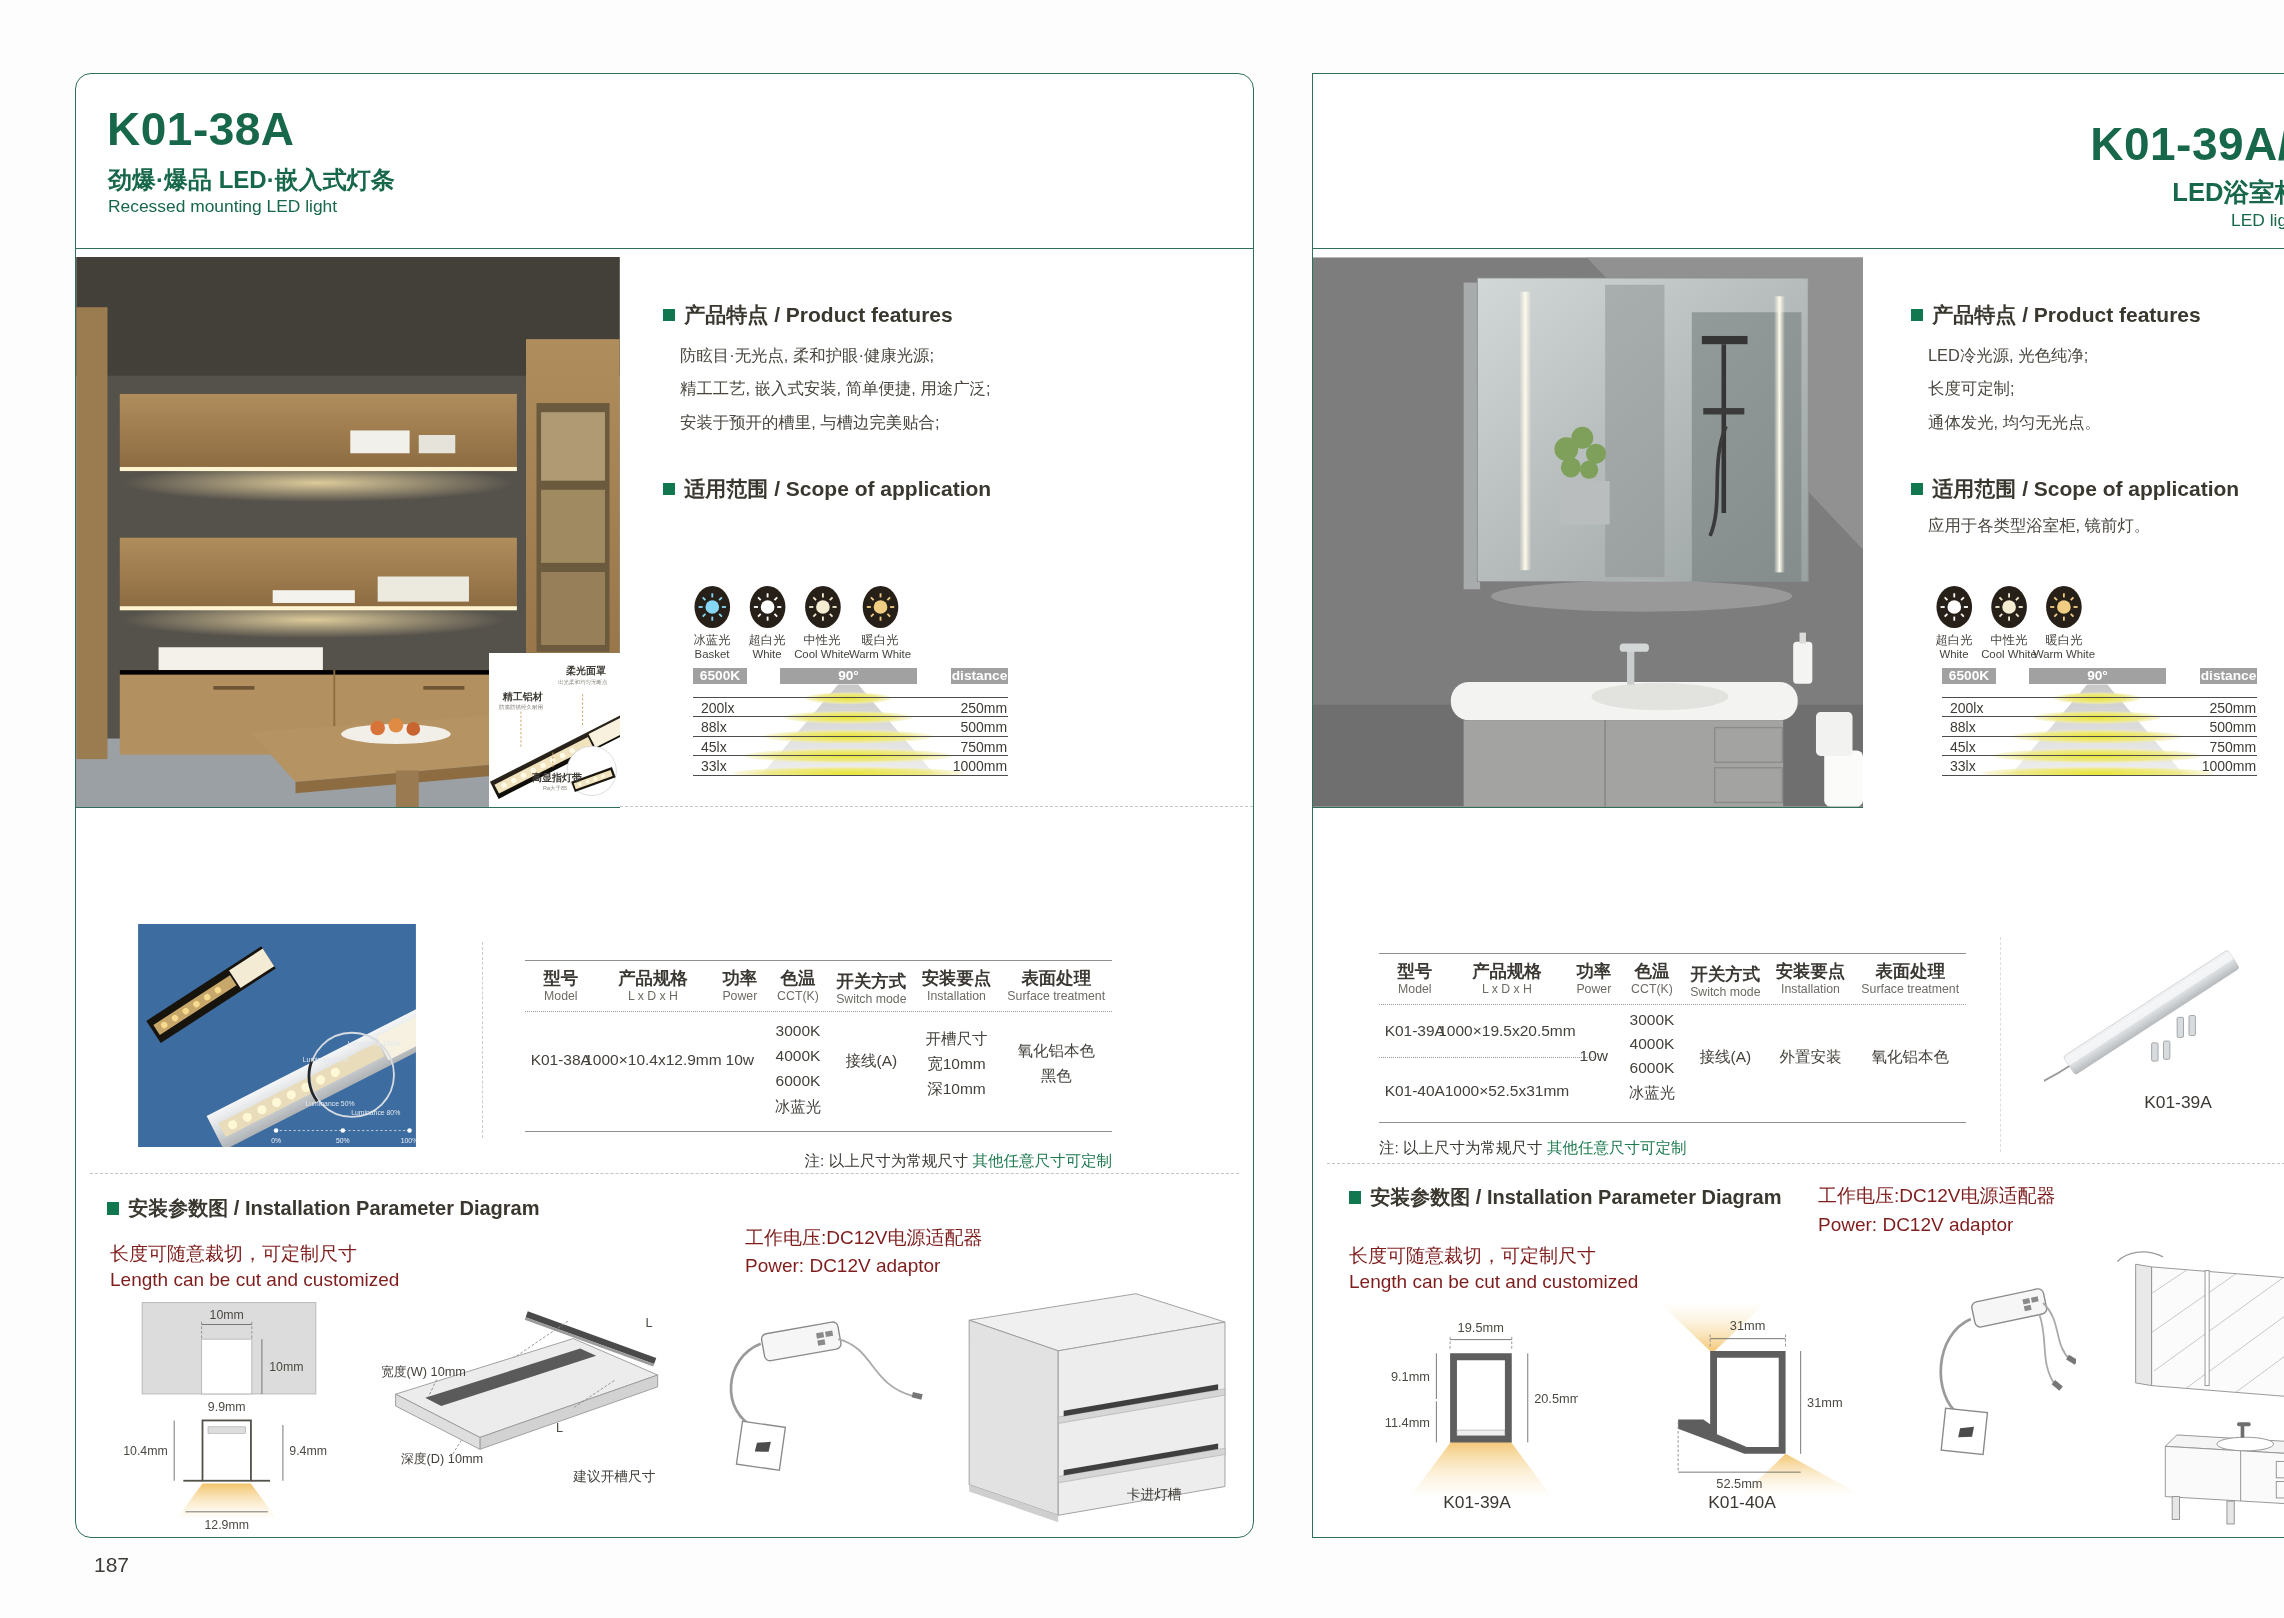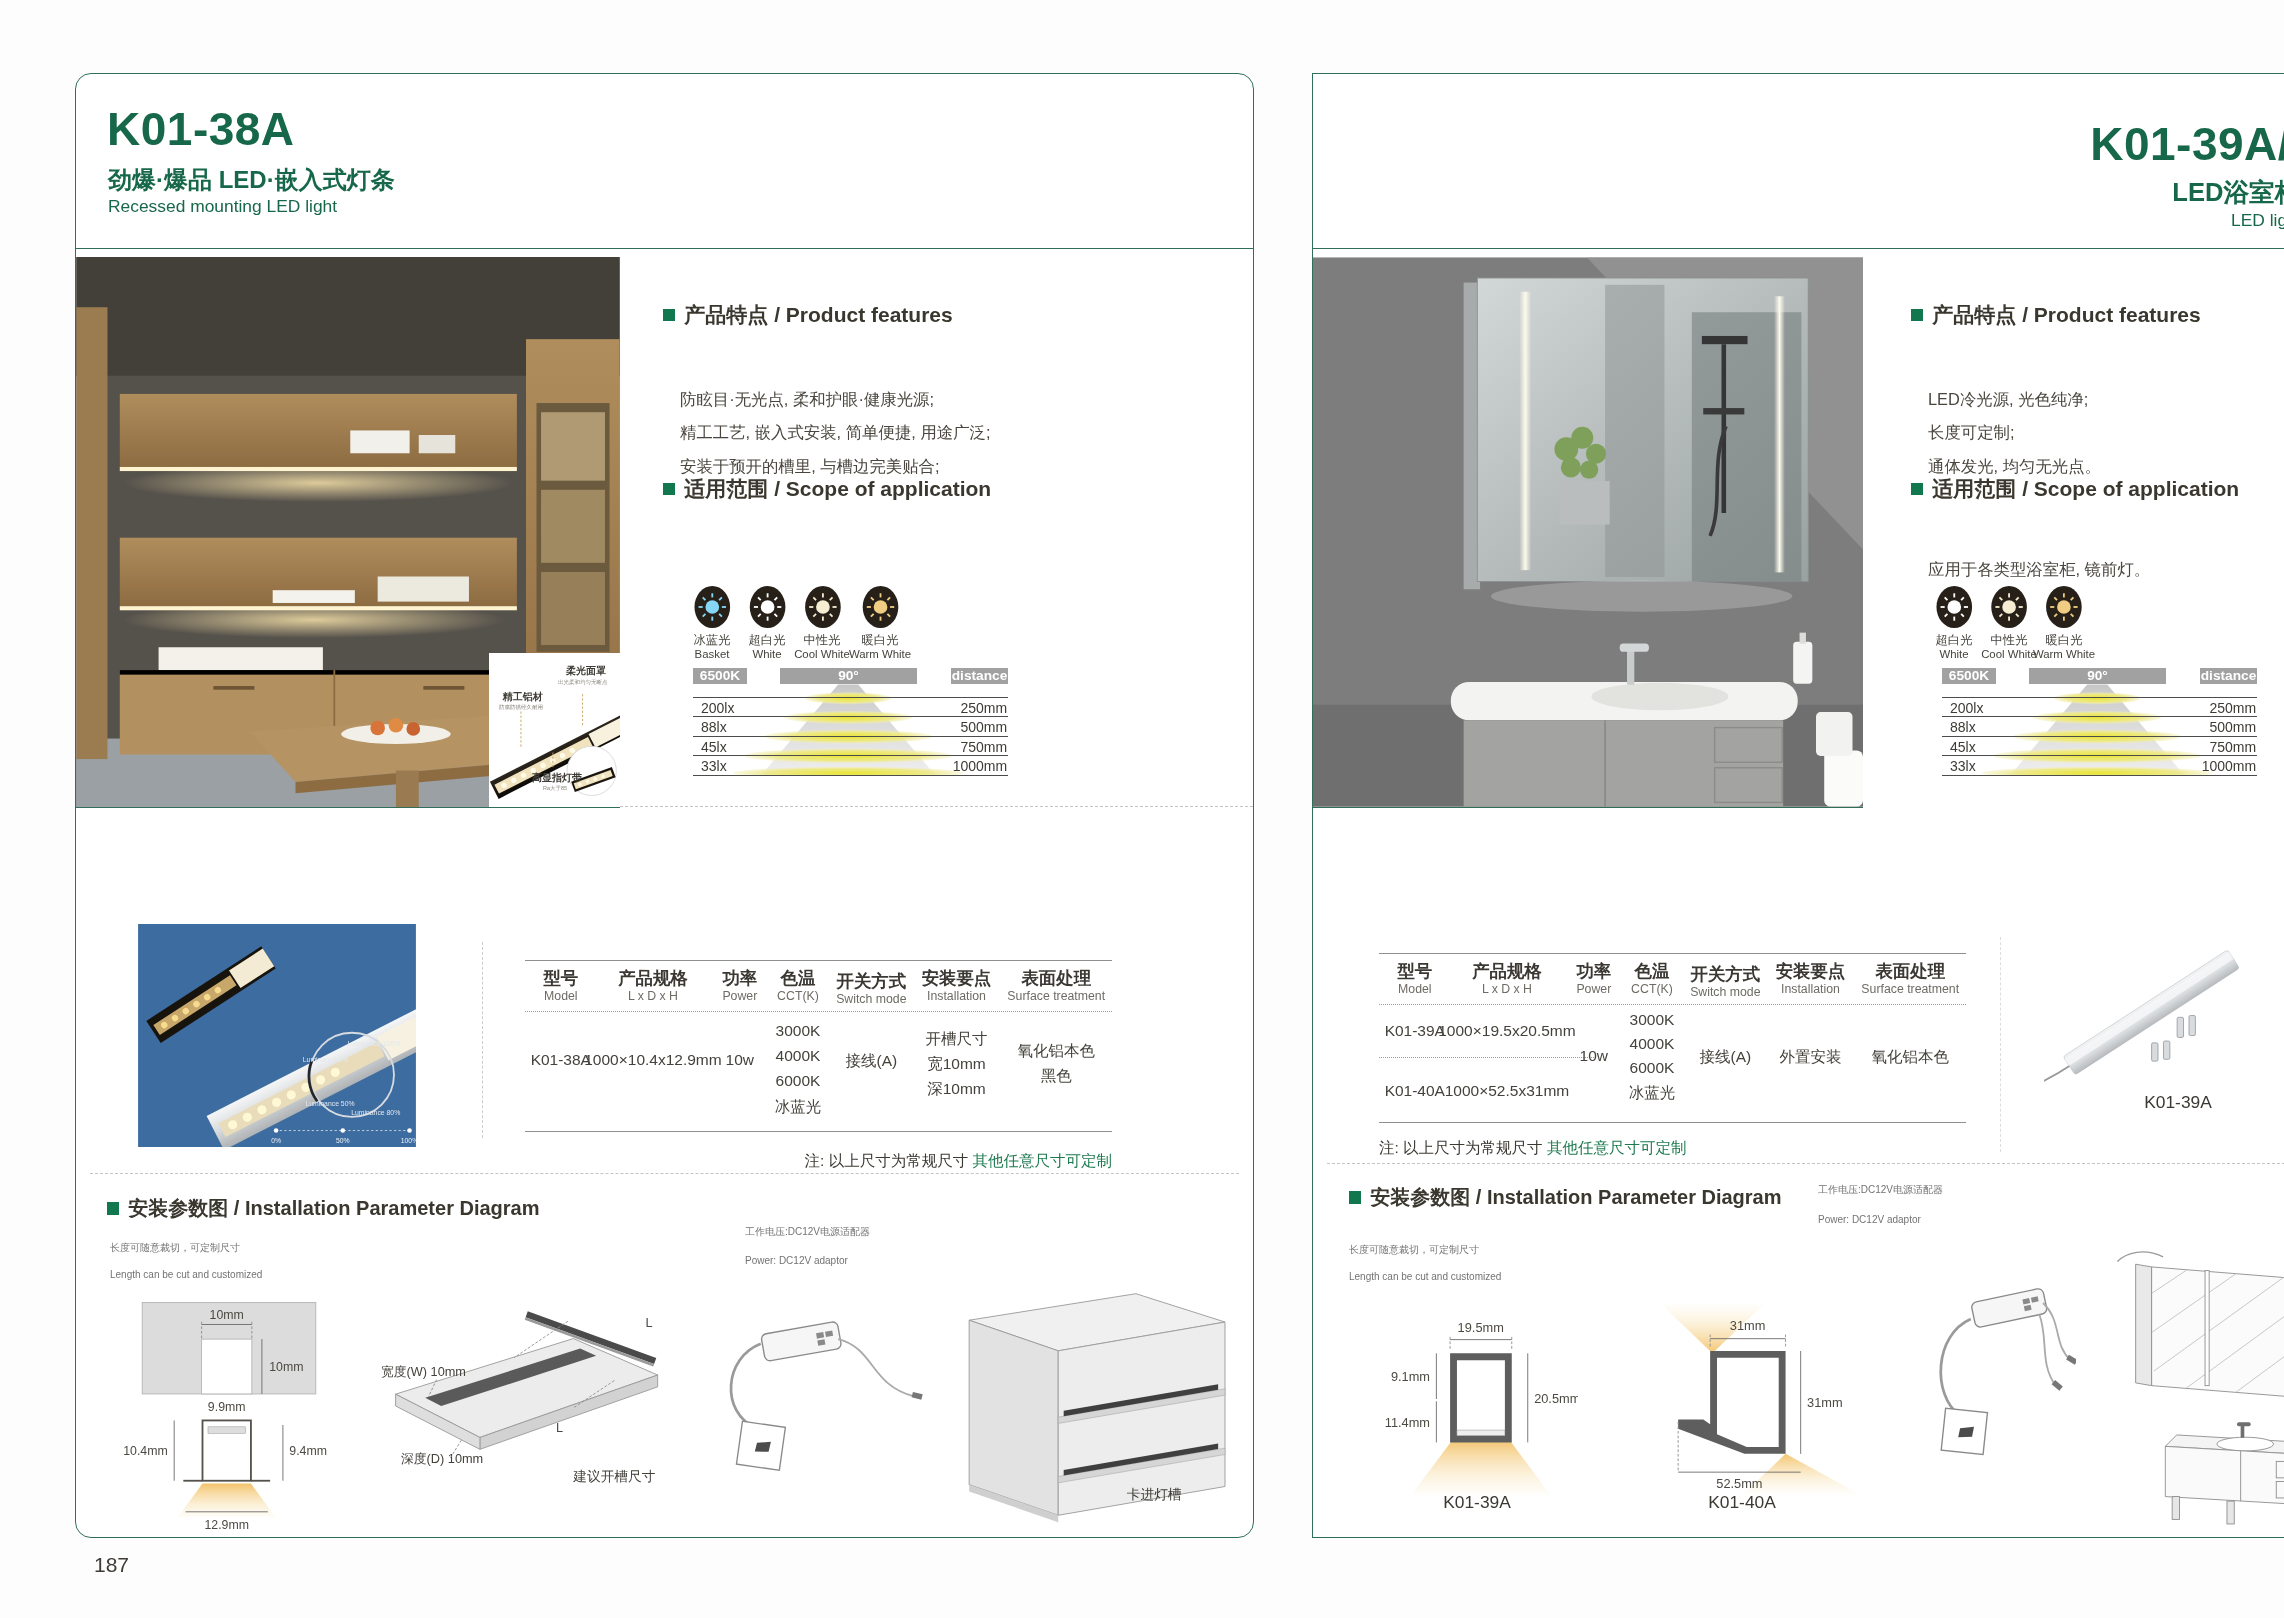--- a/index.html
+++ b/index.html
@@ -7,21 +7,21 @@
   .abs{position:absolute;}
   .card{position:absolute;top:73px;height:1463px;background:#ffffff;border:0.9px solid #2f6f5a;}
   .card-left{left:75px;width:1177px;border-radius:16px;}
   .card-right{left:1312px;width:1096px;}
   .big-title{font-size:46px;font-weight:bold;color:#17684a;letter-spacing:0.5px;white-space:nowrap;}
   .sub-cn{font-size:24px;font-weight:bold;color:#17684a;white-space:nowrap;}
   .sub-en{font-size:17.4px;color:#17684a;white-space:nowrap;}
   .grule{position:absolute;left:0;width:100%;height:0;border-top:1.4px solid #2f6f5a;}
   .sec-title{position:absolute;display:flex;align-items:center;gap:9px;font-size:21px;font-weight:bold;color:#3a372f;white-space:nowrap;}
   .sq{display:inline-block;width:12.3px;height:12.3px;background:#11774e;flex:0 0 auto;}
-  .body-text{position:absolute;font-size:16.4px;color:#4a463f;line-height:1.55;margin-top:44px;}
+  .body-text{position:absolute;font-size:16.4px;color:#4a463f;line-height:1.55;}
   .icon-label-cn{position:absolute;transform:translateX(-50%);font-size:12.3px;color:#46433d;white-space:nowrap;}
   .icon-label-en{position:absolute;transform:translateX(-50%);font-size:11.4px;color:#46433d;white-space:nowrap;}
   .beam{position:absolute;width:315px;height:107px;}
   .beam svg{position:absolute;left:0;top:0;}
   .bbar{position:absolute;top:0;height:16.4px;background:#a1a1a1;color:#ffffff;font-size:13.7px;font-weight:bold;text-align:center;line-height:16.4px;}
   .bb1{left:0;width:54px;}
   .bb2{left:87px;width:137px;}
   .bb3{left:258px;width:57px;}
   .brow{position:absolute;left:0;width:100%;height:19px;border-top:0.9px solid #4c4c4c;font-size:14px;color:#3e3b35;}
   .brow .lux{position:absolute;left:8px;top:2.3px;}
@@ -30,21 +30,21 @@
   .spec{position:absolute;}
   .tline{position:absolute;left:0;width:100%;border-top:1.4px solid #8f8f8f;}
   .dline{position:absolute;left:0;border-top:0.9px dotted #9a9a9a;}
   .hcn{position:absolute;transform:translateX(-50%);font-size:17.4px;font-weight:bold;color:#3b3833;white-space:nowrap;}
   .hen{position:absolute;transform:translateX(-50%);font-size:12.3px;color:#6e6b64;white-space:nowrap;}
   .cell{position:absolute;transform:translateX(-50%);font-size:15.5px;color:#45423c;white-space:nowrap;}
   .note{position:absolute;font-size:15.5px;color:#3c3933;white-space:nowrap;}
   .note .gr{color:#1d7a4f;}
   .dashhr{position:absolute;border-top:0.9px dashed #c4c4c4;}
   .vdash{position:absolute;border-left:0.9px dashed #cccccc;}
-  .smalltxt{position:absolute;font-size:10px;color:#737373;white-space:nowrap;}
+  .smalltxt{position:absolute;font-size:19px;color:#7f1d1d;white-space:nowrap;}
   .render-label{position:absolute;font-size:17.4px;color:#3c3933;text-align:center;white-space:nowrap;transform:translateX(-50%);}
   .pagenum{position:absolute;font-size:21px;color:#3f3c37;}
   .inset{position:absolute;right:0;bottom:0;width:131px;height:154px;background:#ffffff;}
   .inset .ct{position:absolute;font-size:10px;font-weight:bold;color:#3f3c36;white-space:nowrap;}
   .inset .cd{position:absolute;font-size:5.5px;color:#8a867e;white-space:nowrap;}
 </style>
 </head>
 <body>
 
 <div class="canvas">

